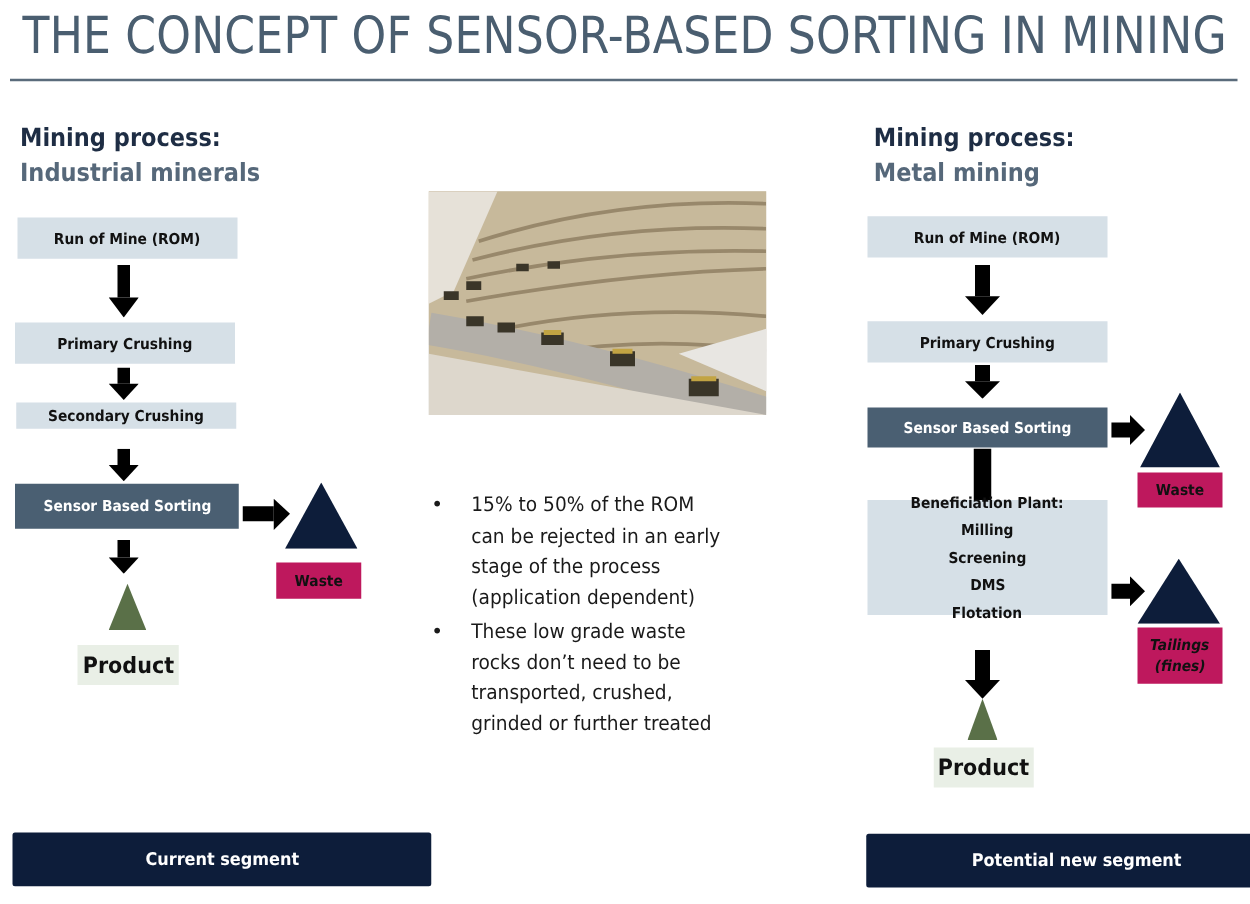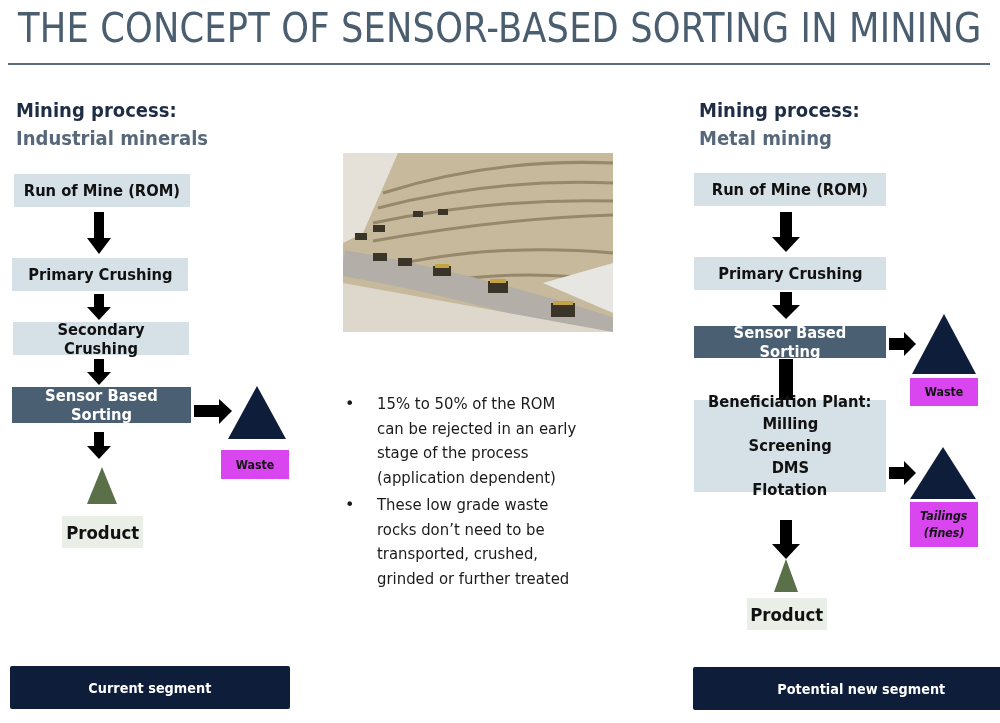--- a/index.html
+++ b/index.html
@@ -2,25 +2,25 @@
 <html><head>
 <meta charset="utf-8">
 <style>
   html, body { margin:0; padding:0; }
   body { width:1000px; height:723px; background:#ffffff; position:relative; overflow:hidden; font-family:"Liberation Sans", sans-serif; }
   .abs { position:absolute; }
   .title { left:18px; top:4px; width:970px; font-size:41px; color:#4a5e70; letter-spacing:0.2px; white-space:nowrap; font-family:"DejaVu Sans", sans-serif; font-weight:normal; transform:scaleX(0.86); transform-origin:left top; }
   .title-rule { left:8px; top:63px; width:982px; height:2px; background:#5a6b7b; }
   .sec-h1 { font-size:20px; font-weight:bold; color:#1e2d44; font-family:"DejaVu Sans", sans-serif; transform:scaleX(0.9); transform-origin:left top; white-space:nowrap; }
   .sec-h2 { font-size:20px; font-weight:bold; color:#56687a; font-family:"DejaVu Sans", sans-serif; transform:scaleX(0.9); transform-origin:left top; white-space:nowrap; }
-  .box { display:flex; align-items:center; justify-content:center; text-align:center; font-weight:bold; font-size:16px; color:#111; font-family:"DejaVu Sans", sans-serif; }
+  .box { display:flex; align-items:center; justify-content:center; text-align:center; font-weight:bold; font-size:12px; color:#111; font-family:"DejaVu Sans", sans-serif; }
   .box span { display:inline-block; transform:scaleX(0.92); }
   .light { background:#d6e0e7; }
   .dark { background:#4a5f72; color:#ffffff;text-align:center; }
-  .pink { background:#d946ef; font-size:12px; }
+  .pink { background:#be185d; font-size:12px; }
   .green-light { background:#e9efe6; font-size:18px; }
   .navy { background:#0d1d3a; color:#fff; border-radius:2px; font-size:14px; }
   .bullets { left:340px; top:392px; width:290px; font-family:"DejaVu Sans", sans-serif; font-size:16px; color:#1a1a1a; line-height:24.5px; }
   .bullets .item { position:relative; padding-left:37px; margin-bottom:3px; }
   .bullets .bullet { position:absolute; left:5px; top:0; }
   .bullets .txt { display:block; transform:scaleX(0.93); transform-origin:left top; white-space:pre-line; }
   .photo { left:343px; top:153px; width:270px; height:179px; background:linear-gradient(180deg,#cbbfa6 0%,#c9b998 35%,#bfae8f 55%,#b9b3a6 70%,#d2cdc3 100%); overflow:hidden; }
 </style>
 </head>
 <body>
@@ -40,21 +40,21 @@
   </svg>
 
 <div class="abs box light" style="left:12px;top:258px;width:176px;height:33px;">
     <span>Primary Crushing</span>
   </div>
 <svg class="abs" style="left:87px;top:294px;" width="24" height="26">
     <rect x="7" y="0" width="10" height="13" fill="#000"></rect>
     <polygon points="0,13 24,13 12,26" fill="#000"></polygon>
   </svg>
 
-<div class="abs box light" style="left:13px;top:322px;width:176px;height:33px;">
+<div class="abs box light" style="left:13px;top:322px;width:176px;height:21px;">
     <span>Secondary Crushing</span>
   </div>
 <svg class="abs" style="left:87px;top:359px;" width="24" height="26">
     <rect x="7" y="0" width="10" height="13" fill="#000"></rect>
     <polygon points="0,13 24,13 12,26" fill="#000"></polygon>
   </svg>
 
 <div class="abs box dark" style="left:12px;top:387px;width:179px;height:36px;">
     <span>Sensor Based Sorting</span>
   </div>
@@ -73,21 +73,21 @@
     <rect x="7" y="0" width="10" height="14" fill="#000"></rect>
     <polygon points="0,14 24,14 12,27" fill="#000"></polygon>
   </svg>
 <svg class="abs" style="left:87px;top:467px;" width="30" height="37">
     <polygon points="15,0 30,37 0,37" fill="#5a7048"></polygon>
   </svg>
 <div class="abs box green-light" style="left:62px;top:516px;width:81px;height:32px;">
     <span>Product</span>
   </div>
 
-<div class="abs box navy" style="left:10px;top:666px;width:280px;height:43px;">
+<div class="abs box navy" style="left:10px;top:666px;width:335px;height:43px;">
     <span>Current segment</span>
   </div>
 
 <div class="abs photo" title="open-pit mine with haul trucks">
   <svg width="270" height="179" viewBox="0 0 270 179">
     <rect width="270" height="179" fill="#c7b99b"></rect>
     <polygon points="0,0 55,0 20,80 0,90" fill="#e6e1d8"></polygon>
     <g stroke="#8d7c60" stroke-width="3" fill="none" opacity="0.8">
       <path d="M40,40 Q150,5 270,10"></path>
       <path d="M35,55 Q150,25 270,30"></path>

